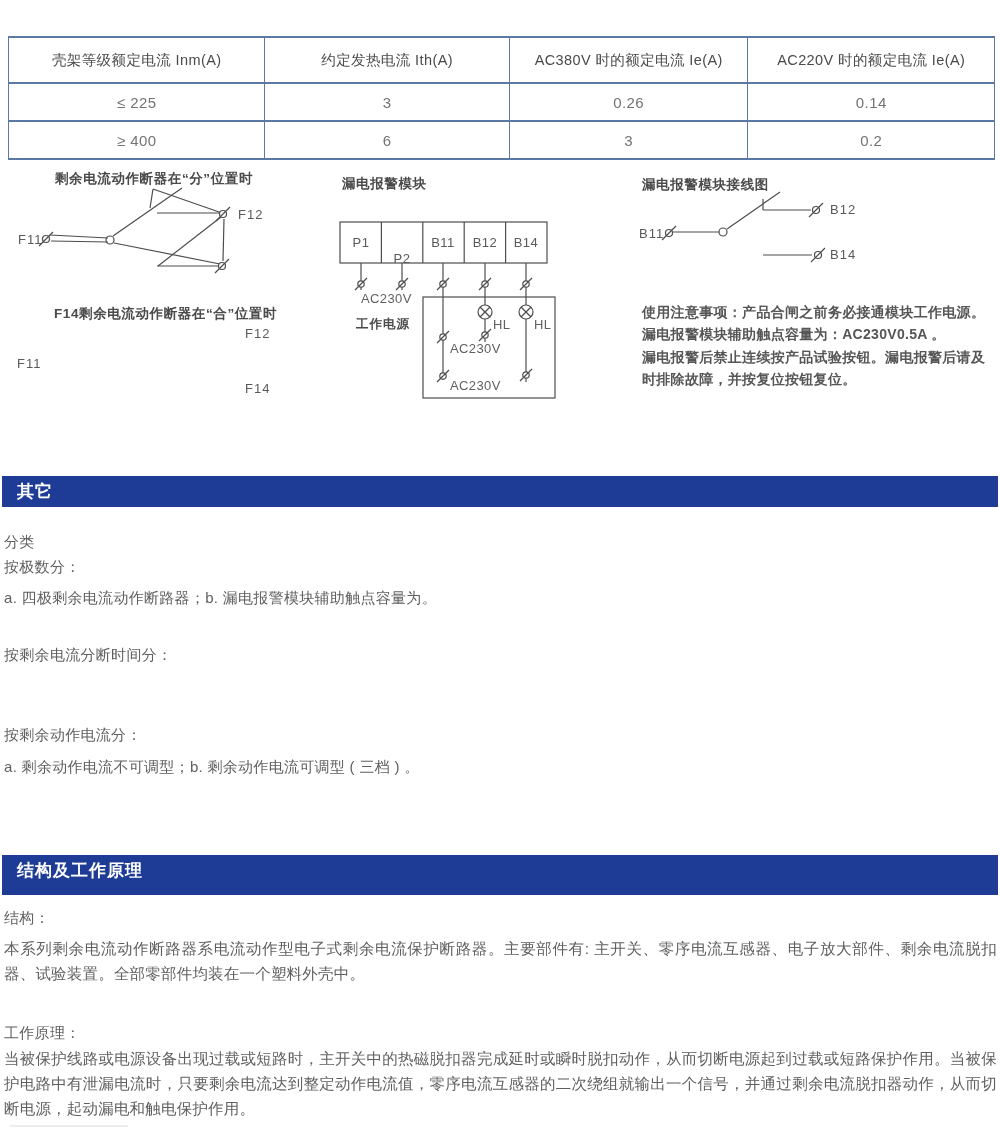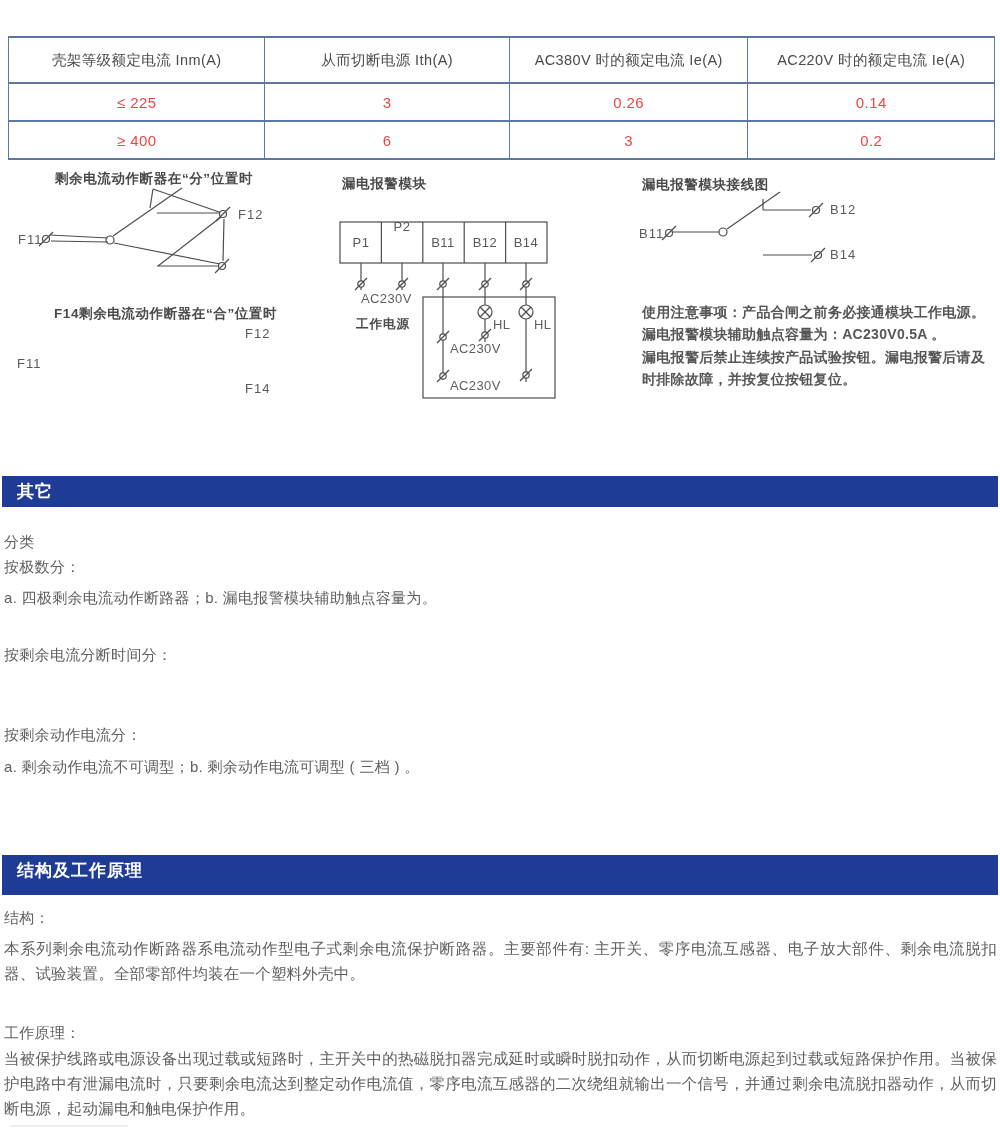--- a/index.html
+++ b/index.html
@@ -8,21 +8,21 @@
   .abs{position:absolute;}
 
   
   .doc-title{left:8px;top:4px;font-size:15px;font-weight:bold;color:#3a3a3a;letter-spacing:.5px;}
 
   
   table.ratings{position:absolute;left:8px;top:36px;width:987px;border-collapse:collapse;table-layout:fixed;}
   table.ratings th,table.ratings td{border:1px solid #5b79a4;text-align:center;vertical-align:middle;
         font-weight:normal;letter-spacing:.4px;}
   table.ratings th{height:42px;font-size:14.5px;color:#4a4a4a;border-top-width:2px;border-bottom-width:2px;}
-  table.ratings td{height:34px;font-size:15px;color:#ef4444;border-bottom-width:2px;}
+  table.ratings td{height:34px;font-size:15px;color:#737373;border-bottom-width:2px;}
 
   
   .dg-title{font-size:13.5px;font-weight:600;color:#4a4a4a;letter-spacing:.6px;}
   .dg-label{font-size:13px;color:#5a5a5a;letter-spacing:1px;}
   .dg-label-c{font-size:13px;color:#5a5a5a;letter-spacing:.5px;width:40px;text-align:center;}
   .dg-small{font-size:13px;color:#606060;letter-spacing:.4px;}
   .dg-bold{font-size:12.5px;font-weight:bold;color:#4a4a4a;letter-spacing:1px;}
   .notes-line{font-size:14px;font-weight:bold;color:#565656;letter-spacing:.3px;width:370px;}
 
   svg line,svg rect,svg circle,svg polyline{stroke:#4d4d4d;stroke-width:1.2;fill:none;}
@@ -46,21 +46,21 @@
   <table class="ratings">
     <colgroup>
         <col style="width:26%">
         <col style="width:24.8%">
         <col style="width:24.2%">
         <col style="width:25%">
       </colgroup>
     <thead>
       <tr>
         <th>壳架等级额定电流 Inm(A)</th>
-        <th>从而切断电源 Ith(A)</th>
+        <th>约定发热电流 Ith(A)</th>
         <th>AC380V 时的额定电流 Ie(A)</th>
         <th>AC220V 时的额定电流 Ie(A)</th>
       </tr>
     </thead>
     <tbody>
       <tr>
         <td>≤ 225</td>
         <td>3</td>
         <td>0.26</td>
         <td>0.14</td>
@@ -171,21 +171,21 @@
         <circle class="term" cx="150" cy="117" r="3.2"></circle>
         <line x1="144" y1="123" x2="156" y2="111"></line>
       </g>
     <g>
         <circle class="term" cx="191" cy="157" r="3.2"></circle>
         <line x1="185" y1="163" x2="197" y2="151"></line>
       </g>
   </svg>
 
   <div class="abs dg-label-c" style="left:341px;top:235px;">P1</div>
-  <div class="abs dg-label-c" style="left:382px;top:219px;">P2</div>
+  <div class="abs dg-label-c" style="left:382px;top:251px;">P2</div>
   <div class="abs dg-label-c" style="left:423px;top:235px;">B11</div>
   <div class="abs dg-label-c" style="left:465px;top:235px;">B12</div>
   <div class="abs dg-label-c" style="left:506px;top:235px;">B14</div>
 
   <div class="abs dg-small" style="left:361px;top:291px;">AC230V</div>
   <div class="abs dg-bold" style="left:356px;top:316px;">工作电源</div>
   <div class="abs dg-small" style="left:493px;top:317px;">HL</div>
   <div class="abs dg-small" style="left:534px;top:317px;">HL</div>
   <div class="abs dg-small" style="left:450px;top:341px;">AC230V</div>
   <div class="abs dg-small" style="left:450px;top:378px;">AC230V</div>

